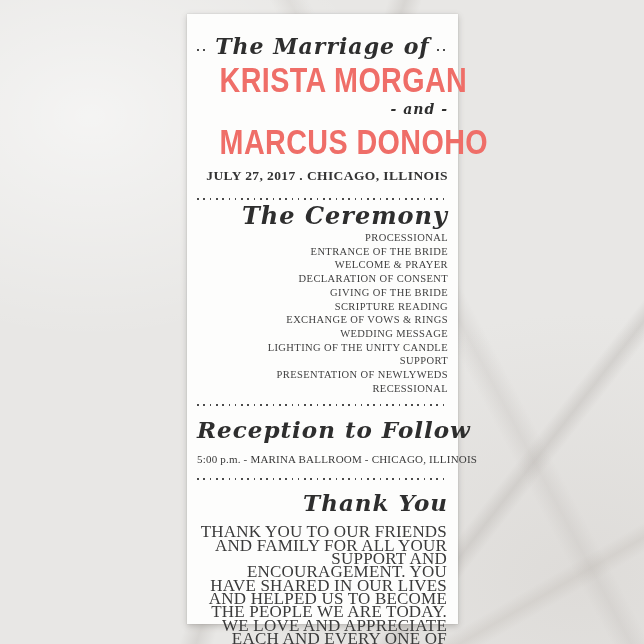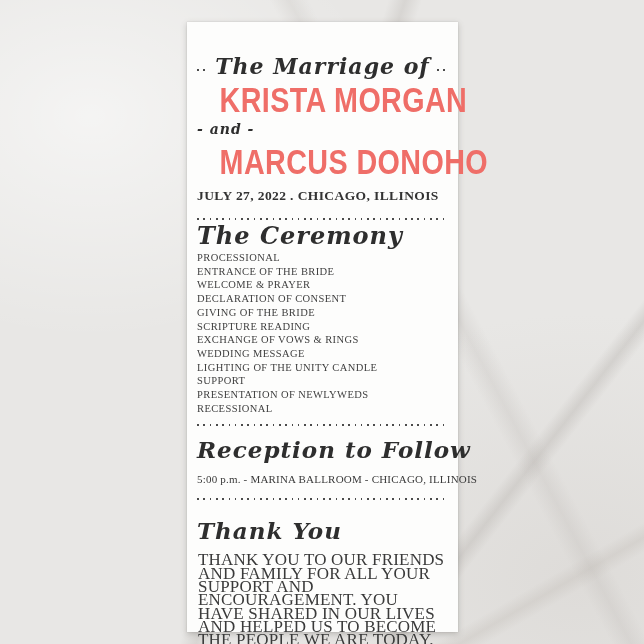--- a/index.html
+++ b/index.html
@@ -17,27 +17,27 @@
       radial-gradient(ellipse 420px 320px at 14% 18%, rgba(255,255,255,0.55), rgba(255,255,255,0) 70%),
       radial-gradient(ellipse 500px 380px at 90% 90%, rgba(198,193,188,0.30), rgba(198,193,188,0) 70%),
       linear-gradient(108deg, rgba(0,0,0,0) 45.5%, rgba(172,167,162,0.28) 47.5%, rgba(0,0,0,0) 49.5%),
       linear-gradient(62deg,  rgba(0,0,0,0) 62%,   rgba(178,173,169,0.22) 64%,   rgba(0,0,0,0) 66%),
       linear-gradient(128deg, rgba(0,0,0,0) 76.5%, rgba(165,160,155,0.30) 78%,   rgba(0,0,0,0) 79.5%),
       linear-gradient(150deg, rgba(0,0,0,0) 88%,   rgba(175,168,160,0.25) 89.5%, rgba(0,0,0,0) 91%);
   }
   
   .card {
     position: absolute;
-    left: 187px; top: 22px;
+    left: 187px; top: 14px;
     width: 271px; height: 610px;
     background: #fdfdfc;
     box-shadow: 0 2px 6px rgba(90,85,80,0.30), 0 0 1px rgba(90,85,80,0.25);
     box-sizing: border-box;
-    padding: 12px 10px;
-    text-align: left;
+    padding: 0 10px;
+    text-align: right;
     color: #3d3d3d;
   }
   .script {
     font-family: "DejaVu Serif", serif;
     font-style: italic;
     font-weight: 600;
     color: #2e2e2e;
     letter-spacing: 1px;
     white-space: nowrap;
   }
@@ -85,21 +85,21 @@
   .title-sm { font-size: 23px; line-height: 30px; margin-top: 9px; }
   .venue {
     margin-top: 7px;
     font-size: 11px; line-height: 14px;
     letter-spacing: 0.2px;
     color: #3a3a3a;
     white-space: nowrap;
   }
   .divider-2 { margin-top: 9px; }
   .divider-3 { margin-top: 12px; }
-  .thanks-title { margin-top: 16px; }
+  .thanks-title { margin-top: 8px; }
   .message {
     margin-top: 7px;
     padding: 0 1px;
     font-size: 17px;
     line-height: 13.3px;
     letter-spacing: 0.2px;
     color: #3a3a3a;
   }
 </style>
 </head>
@@ -112,21 +112,21 @@
   <div class="pretitle-row">
     <span class="dotline"></span>
     <span class="script pretitle">The Marriage of</span>
     <span class="dotline"></span>
   </div>
 
   <div class="name">KRISTA MORGAN</div>
   <div class="script joiner">- and -</div>
   <div class="name">MARCUS DONOHO</div>
 
-  <div class="date-line">JULY 27, 2022 . CHICAGO, ILLINOIS</div>
+  <div class="date-line">JULY 27, 2017 . CHICAGO, ILLINOIS</div>
 
   <div class="dotline divider"></div>
 
   <div class="script section-title">The Ceremony</div>
 
   <div class="ceremony-list">
       <div class="list-item">PROCESSIONAL</div>
       <div class="list-item">ENTRANCE OF THE BRIDE</div>
       <div class="list-item">WELCOME &amp; PRAYER</div>
       <div class="list-item">DECLARATION OF CONSENT</div>

